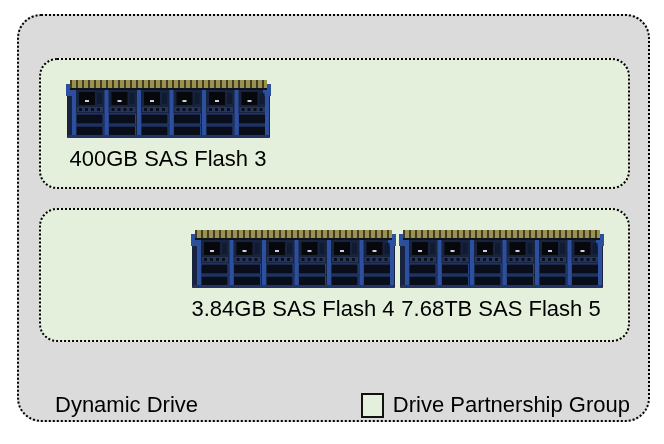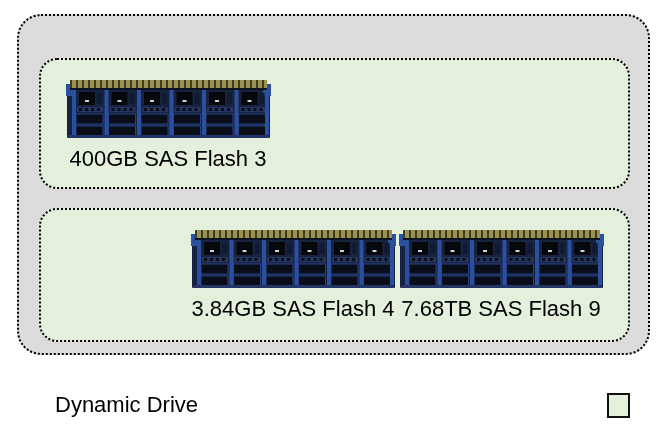--- a/index.html
+++ b/index.html
@@ -10,21 +10,21 @@
   .canvas {
     position: relative;
     width: 664px;
     height: 444px;
     background: #ffffff;
     overflow: hidden;
   }
   .pool {
     position: absolute;
     left: 17px; top: 14px;
-    width: 633px; height: 341px;
+    width: 633px; height: 408px;
     box-sizing: border-box;
     background: #dbdbdb;
     border: 2px dotted #000000;
     border-radius: 24px;
   }
   .group {
     position: absolute;
     left: 20px;
     width: 591px;
     box-sizing: border-box;
@@ -144,25 +144,26 @@
       <div class="drive-block">
         <svg class="drive-img" viewBox="0 0 205 66">
             <use href="#ssd-drive"></use>
           </svg>
         <div class="drive-label">3.84GB SAS Flash 4</div>
       </div>
       <div class="drive-block">
         <svg class="drive-img" viewBox="0 0 205 66">
             <use href="#ssd-drive"></use>
           </svg>
-        <div class="drive-label">7.68TB SAS Flash 9</div>
+        <div class="drive-label">7.68TB SAS Flash 5</div>
       </div>
     </div>
 
     <div class="footer">
       <div class="pool-label">Dynamic Drive</div>
       <div class="legend">
         <span class="legend-swatch"></span>
+        <span class="legend-label">Drive Partnership Group</span>
       </div>
     </div>
 
   </div>
 </div>
 
 </body></html>

